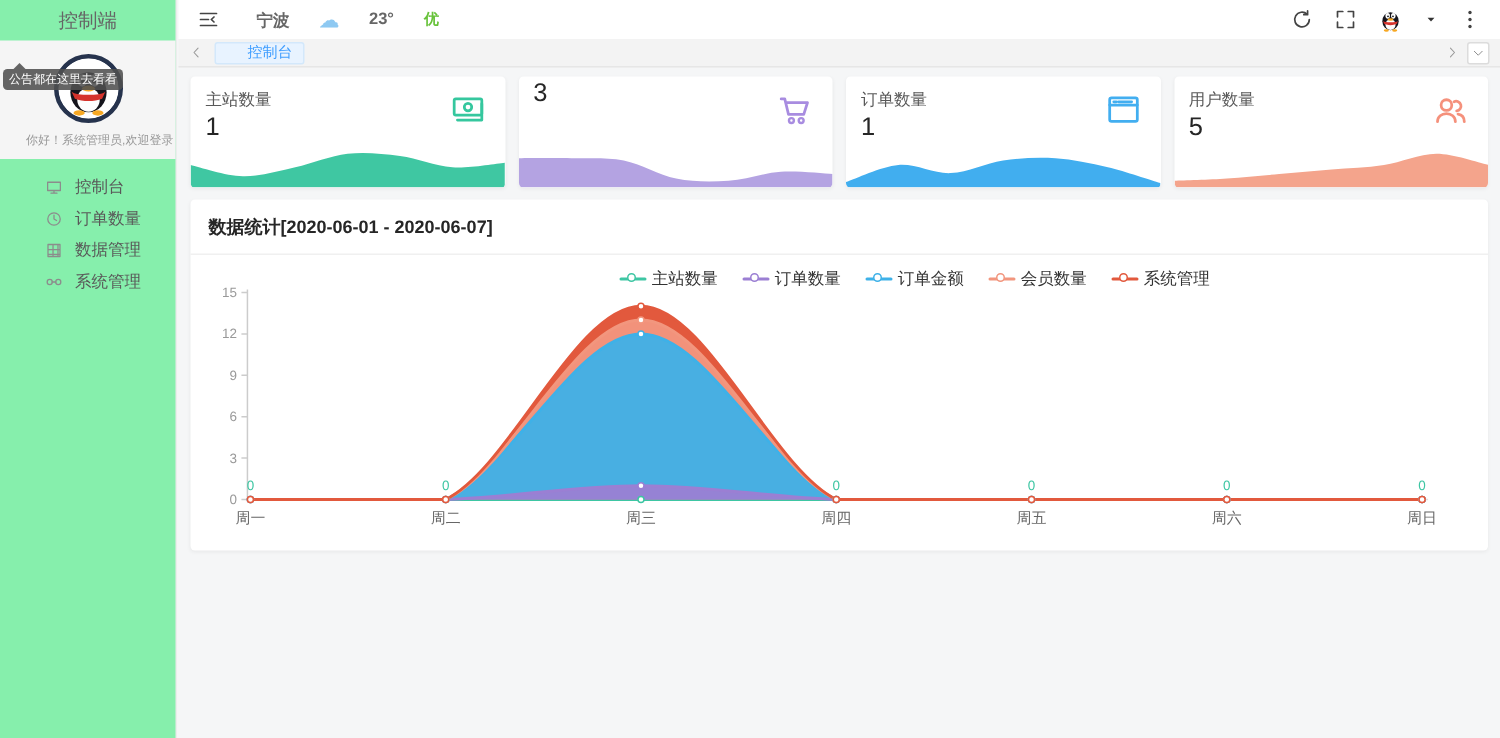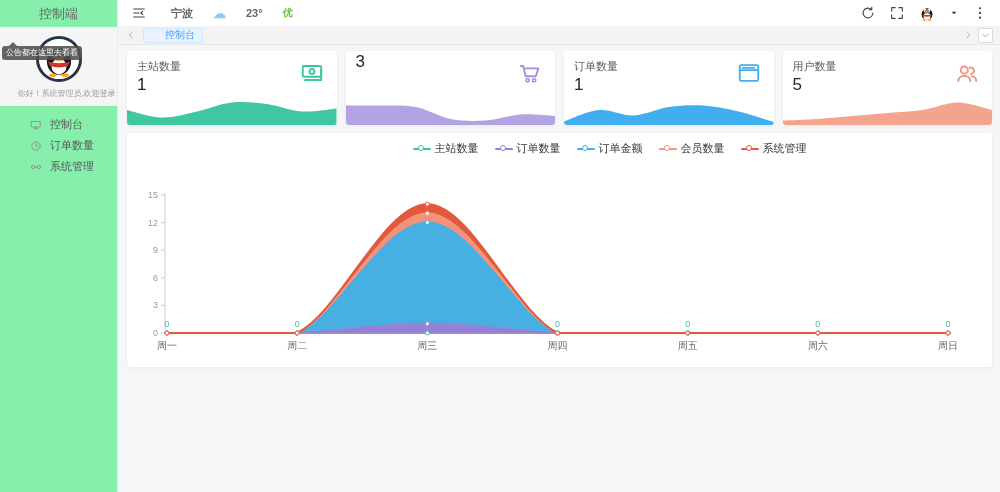--- a/index.html
+++ b/index.html
@@ -128,20 +128,28 @@
           <svg viewBox="0 0 24 24" fill="none" stroke="currentColor" stroke-width="1.7" stroke-linecap="round" stroke-linejoin="round">
             <circle cx="12" cy="12" r="8.3" stroke="currentColor" fill="none" stroke-width="1.7"></circle>
             <path d="M12 7v5l3.4 2"></path>
           </svg>
         </span>
                  <span class="mi-label">订单数量</span>
       </div>
       <div class="menu-item">
         <span class="mi-icon">
           <svg viewBox="0 0 24 24" fill="none" stroke="currentColor" stroke-width="1.7" stroke-linecap="round" stroke-linejoin="round">
+            <path d="M4 4h16v16H4z M4 10.7h16 M4 17.3h16 M10.7 4v16 M17.3 4v16"></path>
+          </svg>
+        </span>
+                 <span class="mi-label">数据管理</span>
+      </div>
+      <div class="menu-item">
+        <span class="mi-icon">
+          <svg viewBox="0 0 24 24" fill="none" stroke="currentColor" stroke-width="1.7" stroke-linecap="round" stroke-linejoin="round">
             <circle cx="6.3" cy="12" r="3.4" stroke="currentColor" fill="none" stroke-width="1.7"></circle>
             <circle cx="17.7" cy="12" r="3.4" stroke="currentColor" fill="none" stroke-width="1.7"></circle>
             <path d="M9.5 12h5"></path>
           </svg>
         </span>
                  <span class="mi-label">系统管理</span>
       </div>
     </nav>
 </aside>
 
@@ -284,20 +292,21 @@
           </div>
     <div class="card-wave">
       <svg viewBox="0 0 207 30" preserveAspectRatio="none">
               <path d="M0,25.5C5.8,25.3 23.0,24.8 34.5,24.0C46.0,23.3 57.5,22.0 69.0,21.0C80.5,20.0 92.0,19.0 103.5,18.0C115.0,17.0 126.5,16.8 138.0,15.0C149.5,13.3 161.0,7.5 172.5,7.5C184.0,7.5 201.3,13.8 207.0,15.0L207,30 L0,30 Z" fill="#f4a48c"></path>
             </svg>
     </div>
         </div>
       </div>
 
     <div class="panel">
+      <div class="panel-title">数据统计[2020-06-01 - 2020-06-07]</div>
       <div class="legend" id="legend">
           <span class="legend-item">
             <span class="lg-marker">
       <span class="lg-line" style="background:#3ec6a3"></span>
       <span class="lg-dot" style="border-color:#3ec6a3"></span>
             </span>
     <span class="lg-label">主站数量</span>
           </span>
           <span class="legend-item">
             <span class="lg-marker">

